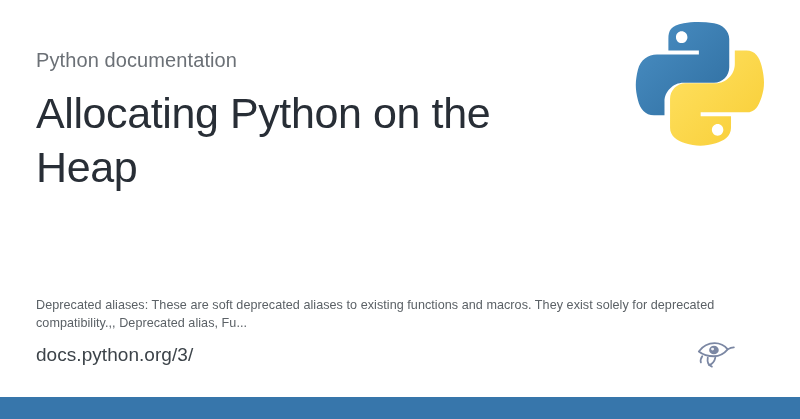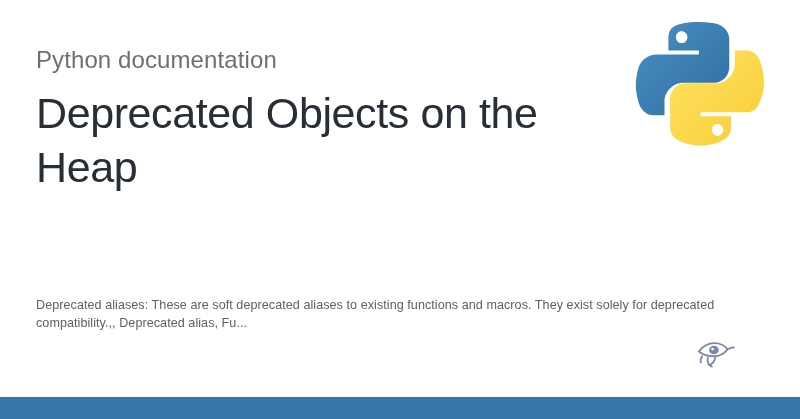--- a/index.html
+++ b/index.html
@@ -20,21 +20,21 @@
 
   
   .header {
     position: absolute;
     left: 36px;
     top: 48px;
     width: 560px;
   }
 
   .site-name {
-    font-size: 24px;
+    font-size: 20px;
     line-height: 24px;
     font-weight: 400;
     color: #6b7076;
     letter-spacing: 0.1px;
     margin: 0 0 14px 0;
   }
 
   .page-title {
     font-size: 43px;
     line-height: 54px;
@@ -114,25 +114,26 @@
           <stop offset="100%" stop-color="#f8cd35"></stop>
         </linearGradient>
       </defs>
       <path fill="url(#pyBlue)" d="M54.3 4.2c-4.4 0-8.6.4-12.3 1.1-10.9 1.9-12.9 5.9-12.9 13.3v9.8h25.8v3.3H19.4c-7.5 0-14 4.5-16.1 13C1 54.4.9 60.4 3.3 70.2c1.8 7.6 6.2 13 13.6 13h8.9V71.5c0-8.5 7.3-15.9 16.1-15.9h25.8c7.1 0 12.9-5.9 12.9-13.1V18.6c0-7-5.9-12.2-12.9-13.3-4.5-.7-9-1.1-13.4-1.1zm-14 7.9c2.7 0 4.9 2.2 4.9 5s-2.2 5-4.9 5c-2.7 0-4.8-2.2-4.8-5s2.1-5 4.8-5z"></path>
       <path fill="url(#pyYellow)" d="M85.3 28.4v11.4c0 8.9-7.5 16.3-16.1 16.3H43.4c-7 0-12.9 6-12.9 13.1v24.6c0 7 6.1 11.1 12.9 13.1 8.2 2.4 16 2.8 25.8 0 6.5-1.9 12.9-5.7 12.9-13.1v-9.8H56.4v-3.3h38.7c7.5 0 10.3-5.2 12.9-13.1 2.7-8.1 2.6-15.9 0-26.2-1.9-7.4-5.4-13-12.9-13h-9.8zM70.8 90.5c2.7 0 4.8 2.2 4.8 5s-2.1 5-4.8 5c-2.7 0-4.9-2.2-4.9-5s2.2-5 4.9-5z"></path>
     </svg>
   </div>
 
   <div class="header">
     <div class="site-name">Python documentation</div>
-    <h1 class="page-title">Deprecated Objects on the Heap</h1>
+    <h1 class="page-title">Allocating Python on the Heap</h1>
   </div>
 
   <div class="description">Deprecated aliases: These are soft deprecated aliases to existing functions and macros. They exist solely for deprecated compatibility.,, Deprecated alias, Fu...</div>
 
+  <div class="site-url">docs.python.org/3/</div>
 
   <div class="watermark">
     <svg viewBox="0 0 64 48" xmlns="http://www.w3.org/2000/svg" aria-hidden="true">
       <g fill="none" stroke="#7b87a3" stroke-width="2.6" stroke-linecap="round" stroke-linejoin="round">
         <path d="M7 21c6-8 15-12 23-12 8 0 15 4 19 9-5 6-12 10-20 10-9 0-17-3-22-7z"></path>
         <path d="M49 18c3-2 6-3 9-3"></path>
         <path d="M20 30c-1 6 1 11 6 13"></path>
         <path d="M31 30c-1 5-4 9-9 11"></path>
         <path d="M12 28c-2 3-3 6-2 9"></path>
       </g>

